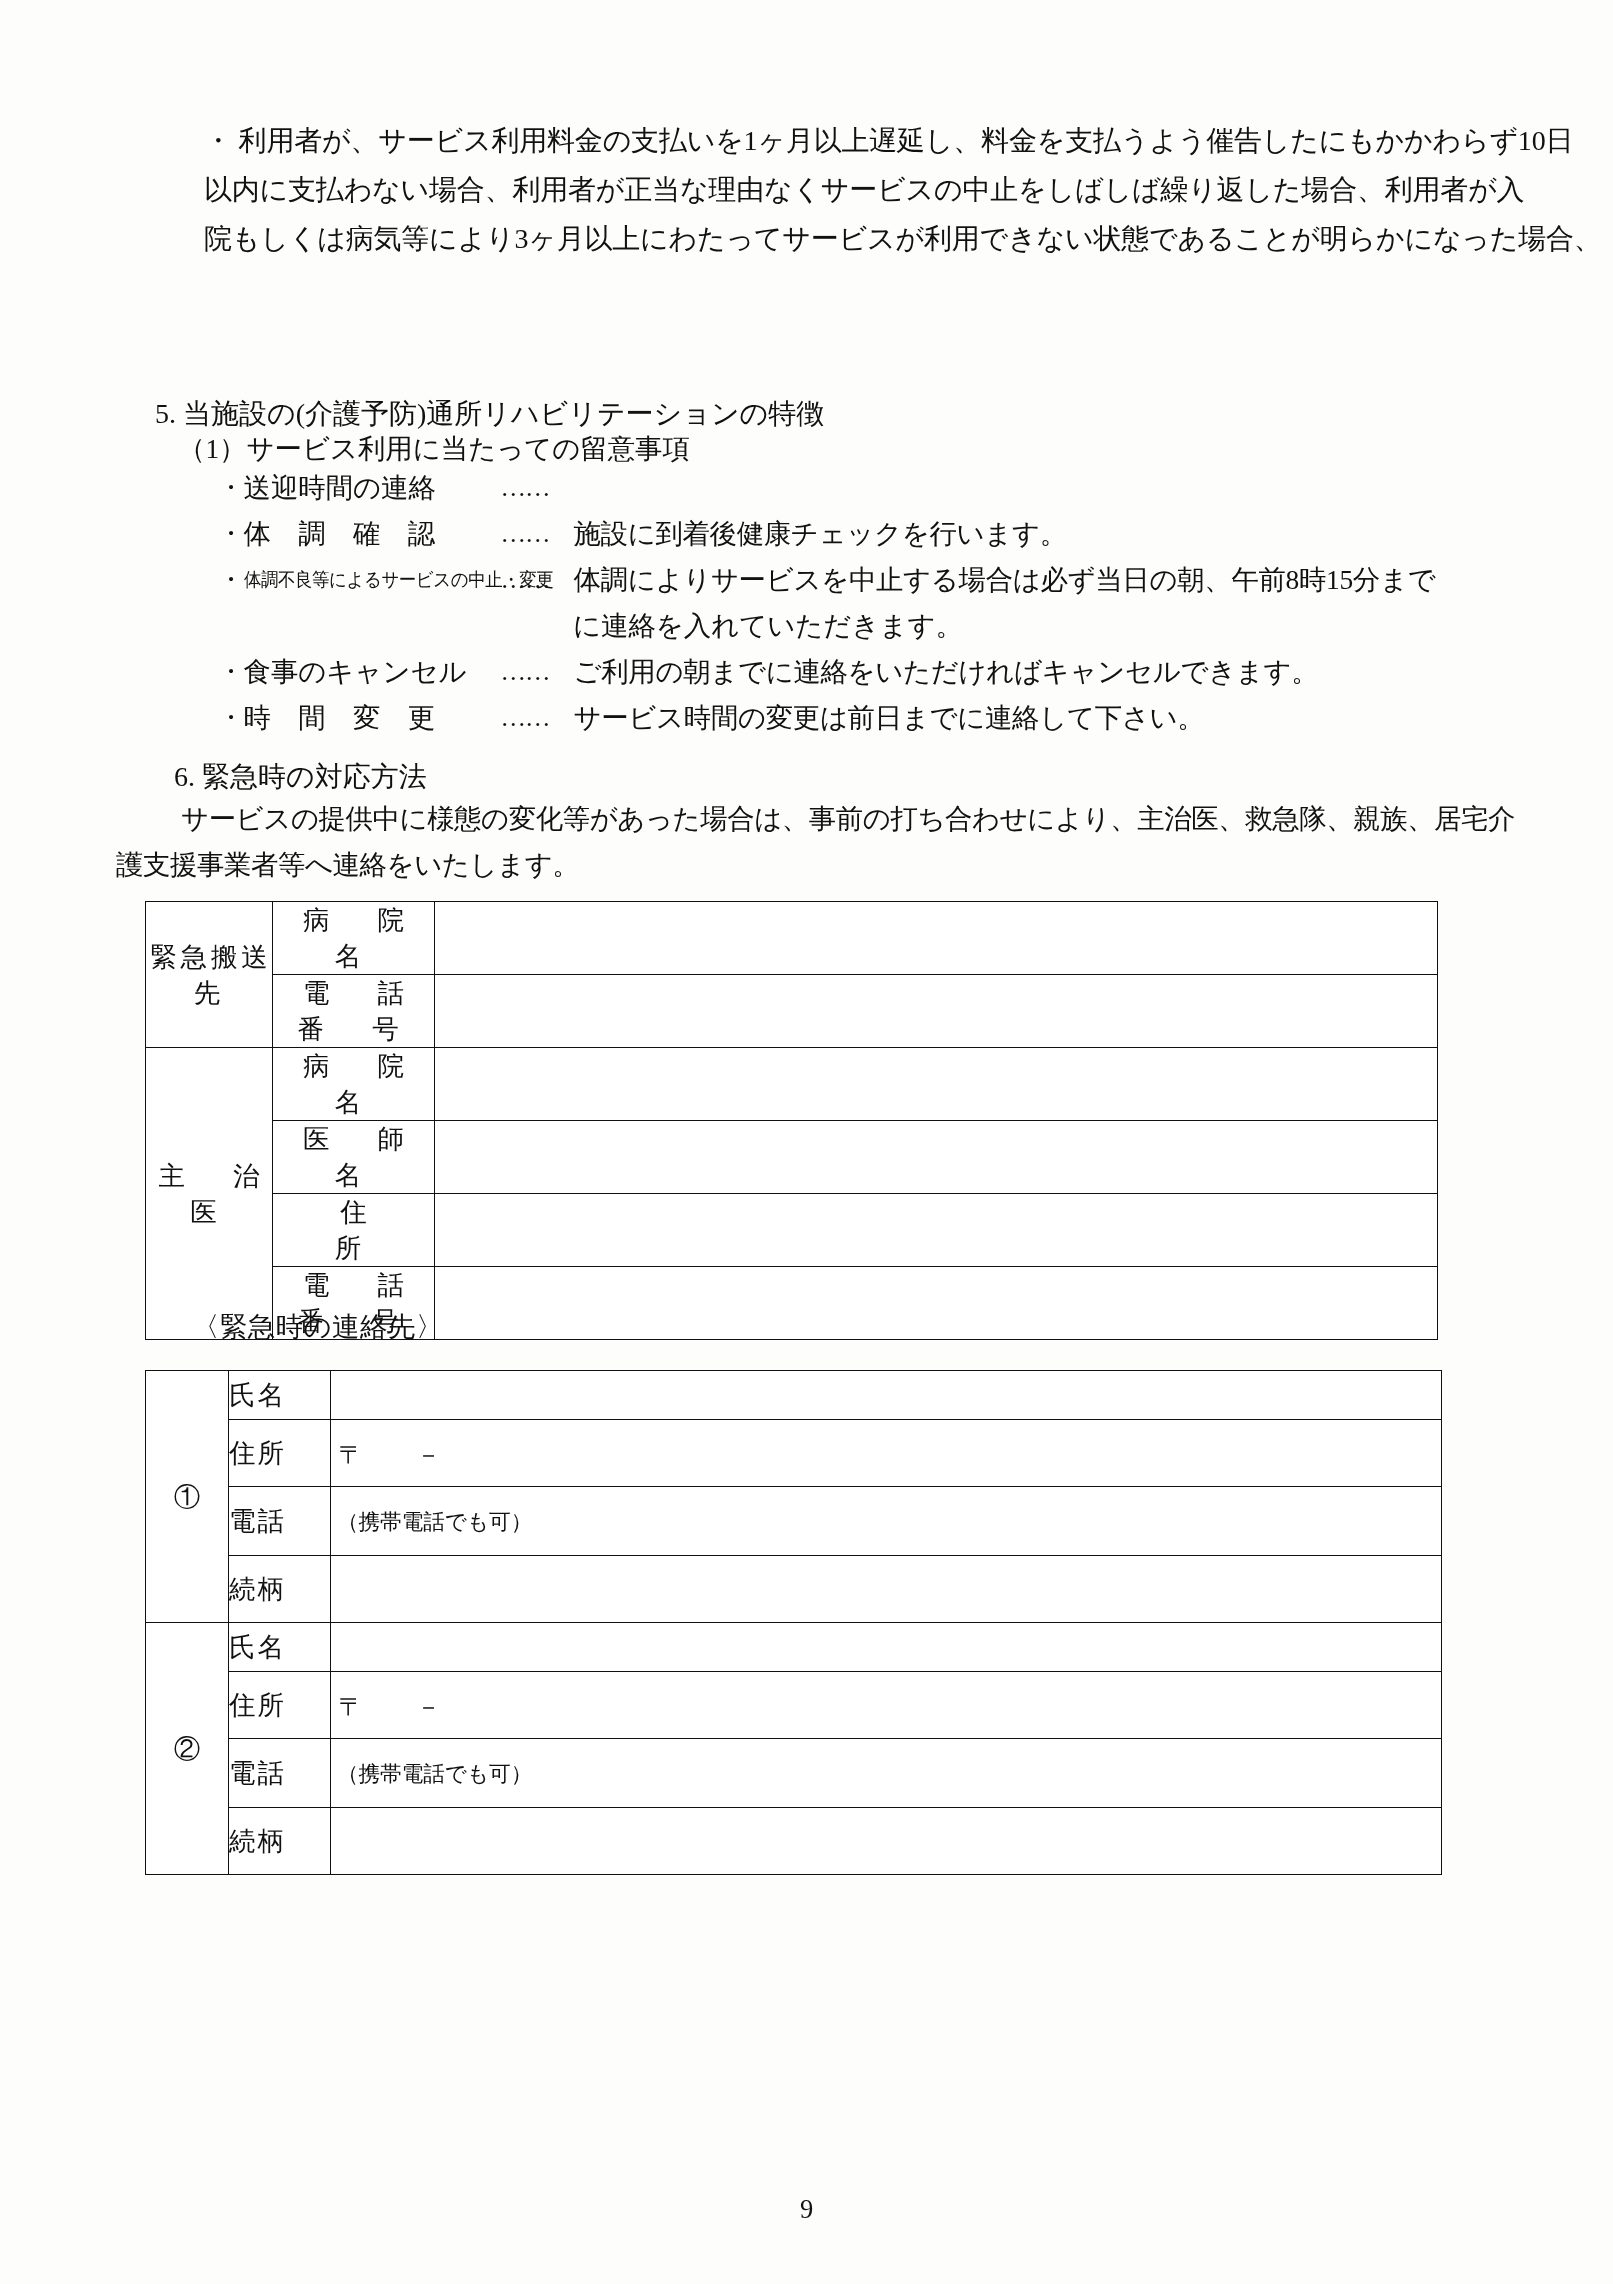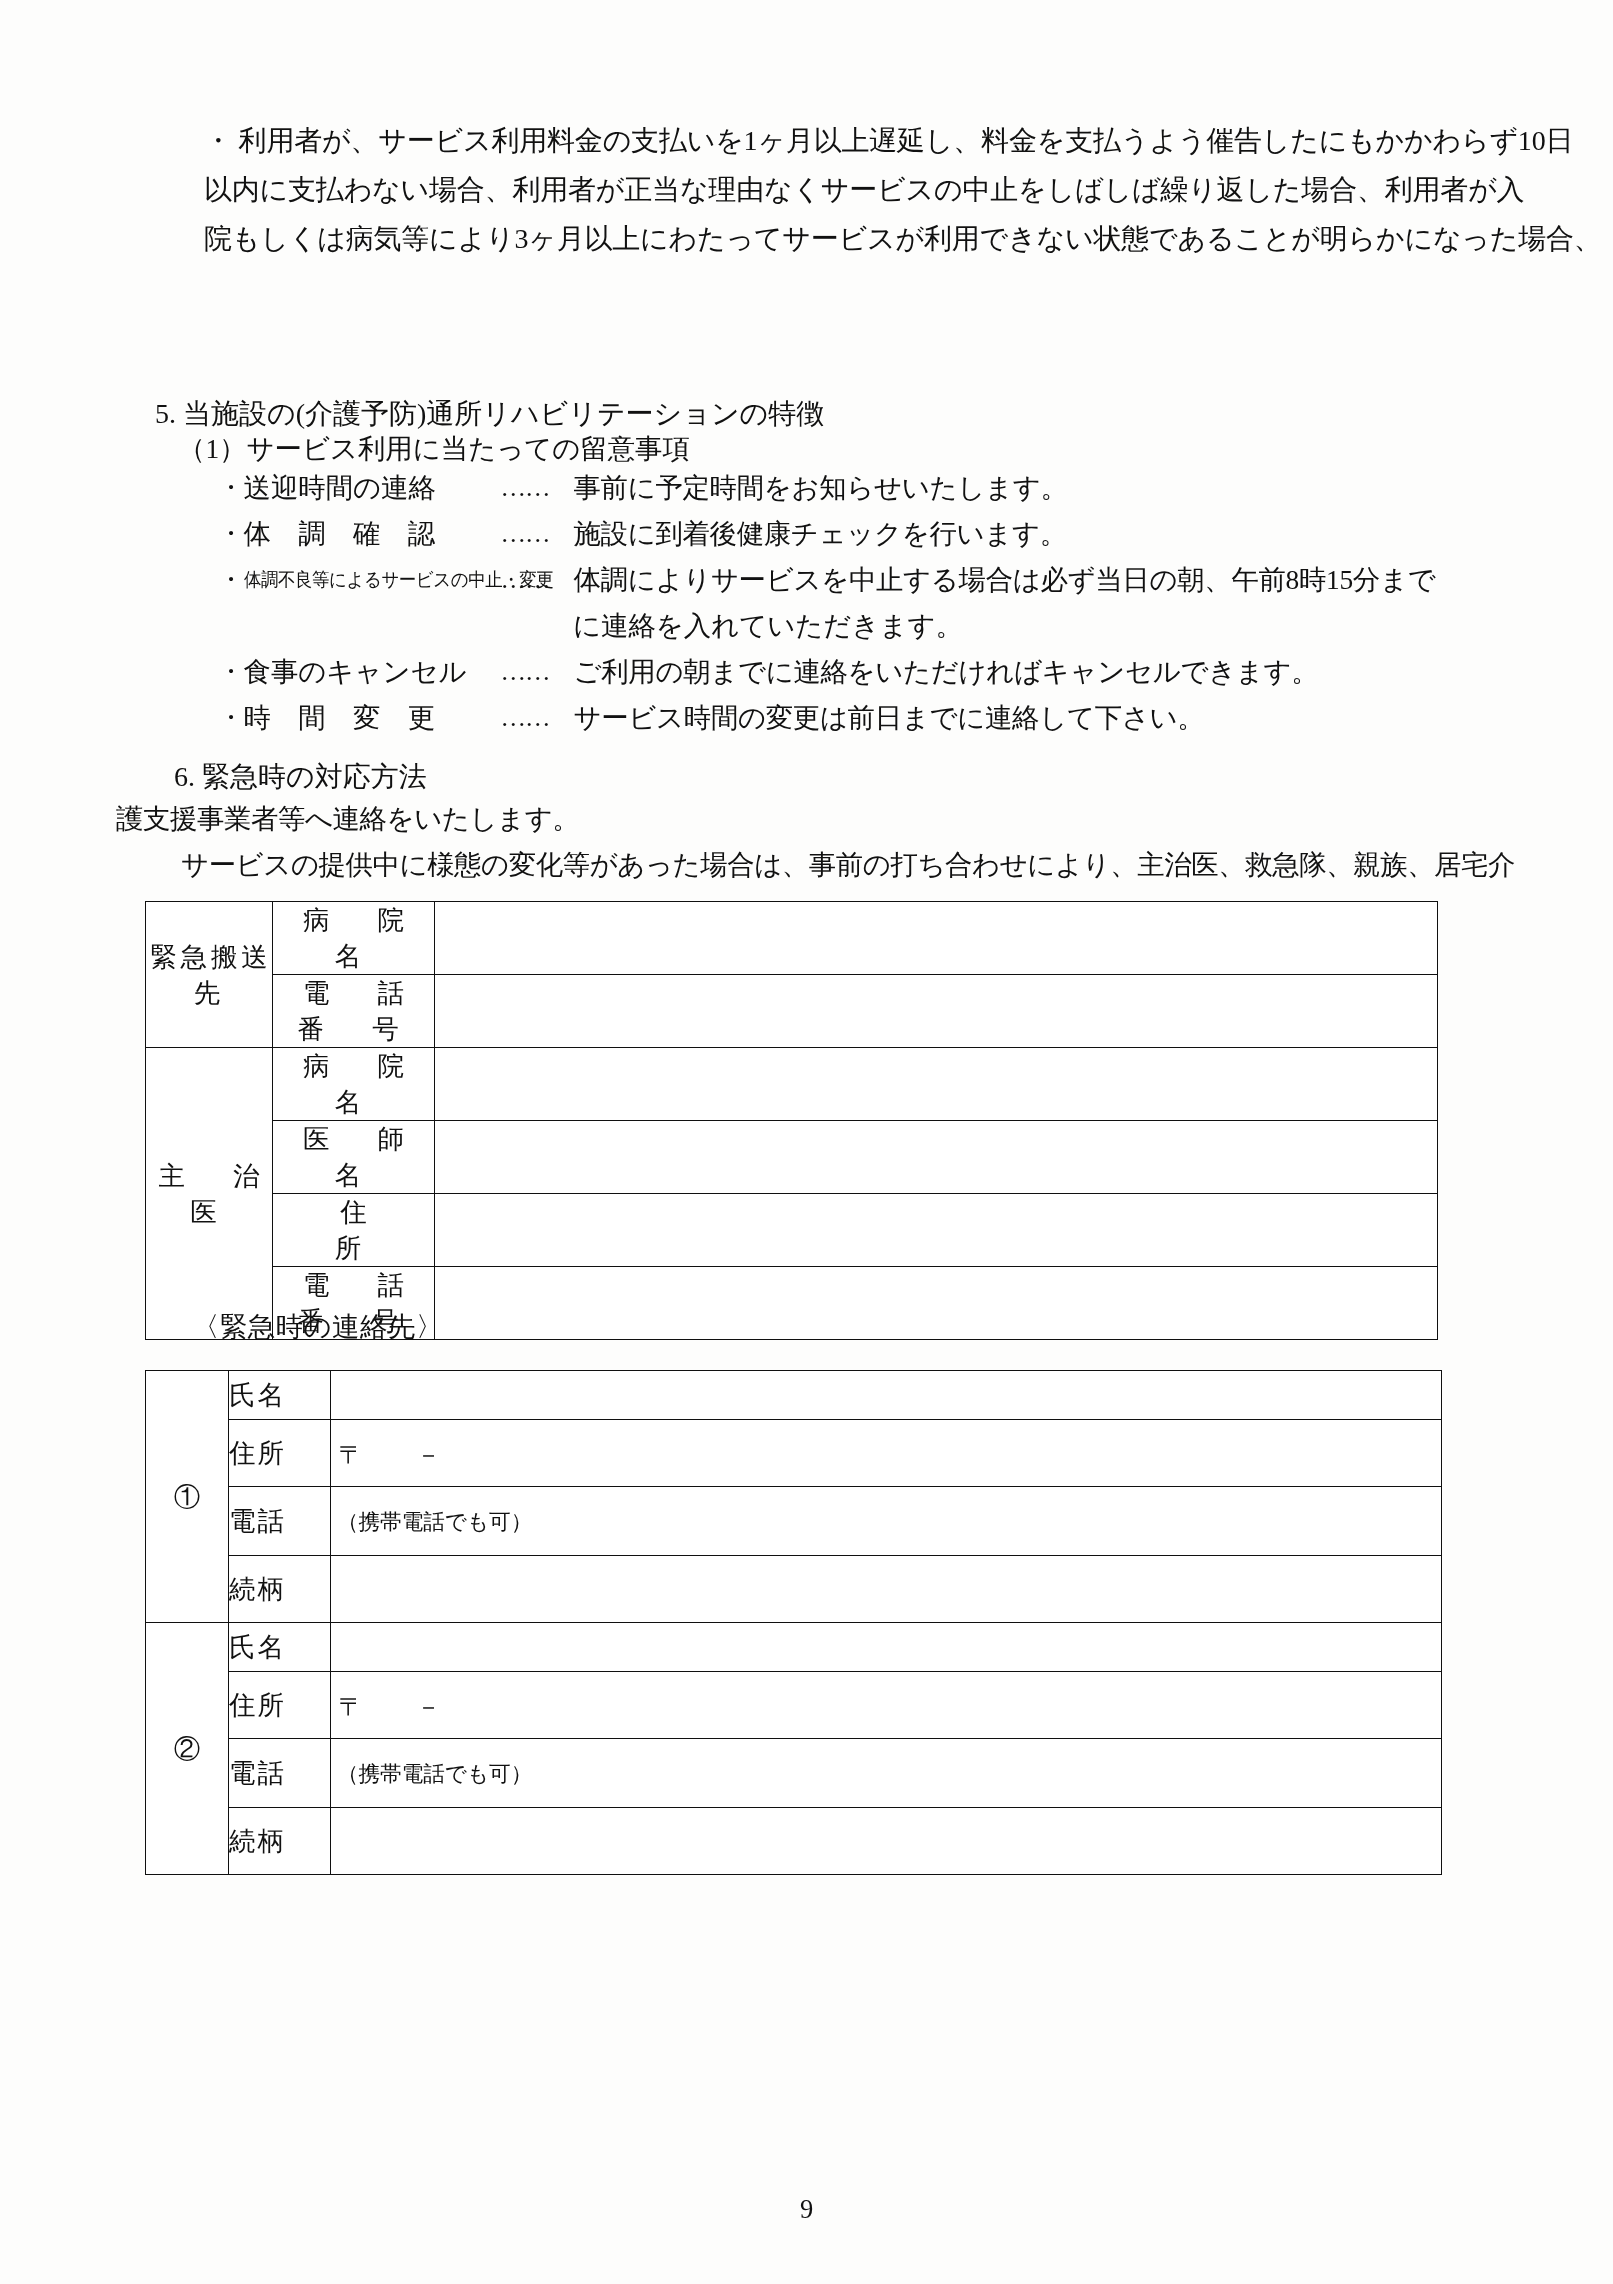--- a/index.html
+++ b/index.html
@@ -202,21 +202,20 @@
 
   <div class="section-heading" id="sec5-heading">5. 当施設の(介護予防)通所リハビリテーションの特徴</div>
   <div class="section-heading" id="sec5-sub1">（1）サービス利用に当たっての留意事項</div>
 
   <div class="note-list">
 
     <div class="note-row">
       <span class="note-bul">・</span>
       <span class="note-term">送迎時間の連絡</span>
       <span class="note-dots">……</span>
-      <span class="note-desc">事前に予定時間をお知らせいたします。</span>
     </div>
 
     <div class="note-row">
       <span class="note-bul">・</span>
       <span class="note-term">体　調　確　認</span>
       <span class="note-dots">……</span>
       <span class="note-desc">施設に到着後健康チェックを行います。</span>
     </div>
 
     <div class="note-row">
@@ -238,22 +237,22 @@
       <span class="note-bul">・</span>
       <span class="note-term">時　間　変　更</span>
       <span class="note-dots">……</span>
       <span class="note-desc">サービス時間の変更は前日までに連絡して下さい。</span>
     </div>
 
   </div>
 
   <div class="section-heading" id="sec6-heading">6. 緊急時の対応方法</div>
   <div class="para-block">
+    <div class="para-line indent">サービスの提供中に様態の変化等があった場合は、事前の打ち合わせにより、主治医、救急隊、親族、居宅介</div>
     <div class="para-line">護支援事業者等へ連絡をいたします。</div>
-    <div class="para-line indent">サービスの提供中に様態の変化等があった場合は、事前の打ち合わせにより、主治医、救急隊、親族、居宅介</div>
   </div>
 
   <table class="doc-table" id="table-emergency">
     <colgroup>
       <col style="width:127px">
       <col style="width:162px">
       <col style="width:1003px">
     </colgroup>
     <tbody>
       <tr>

